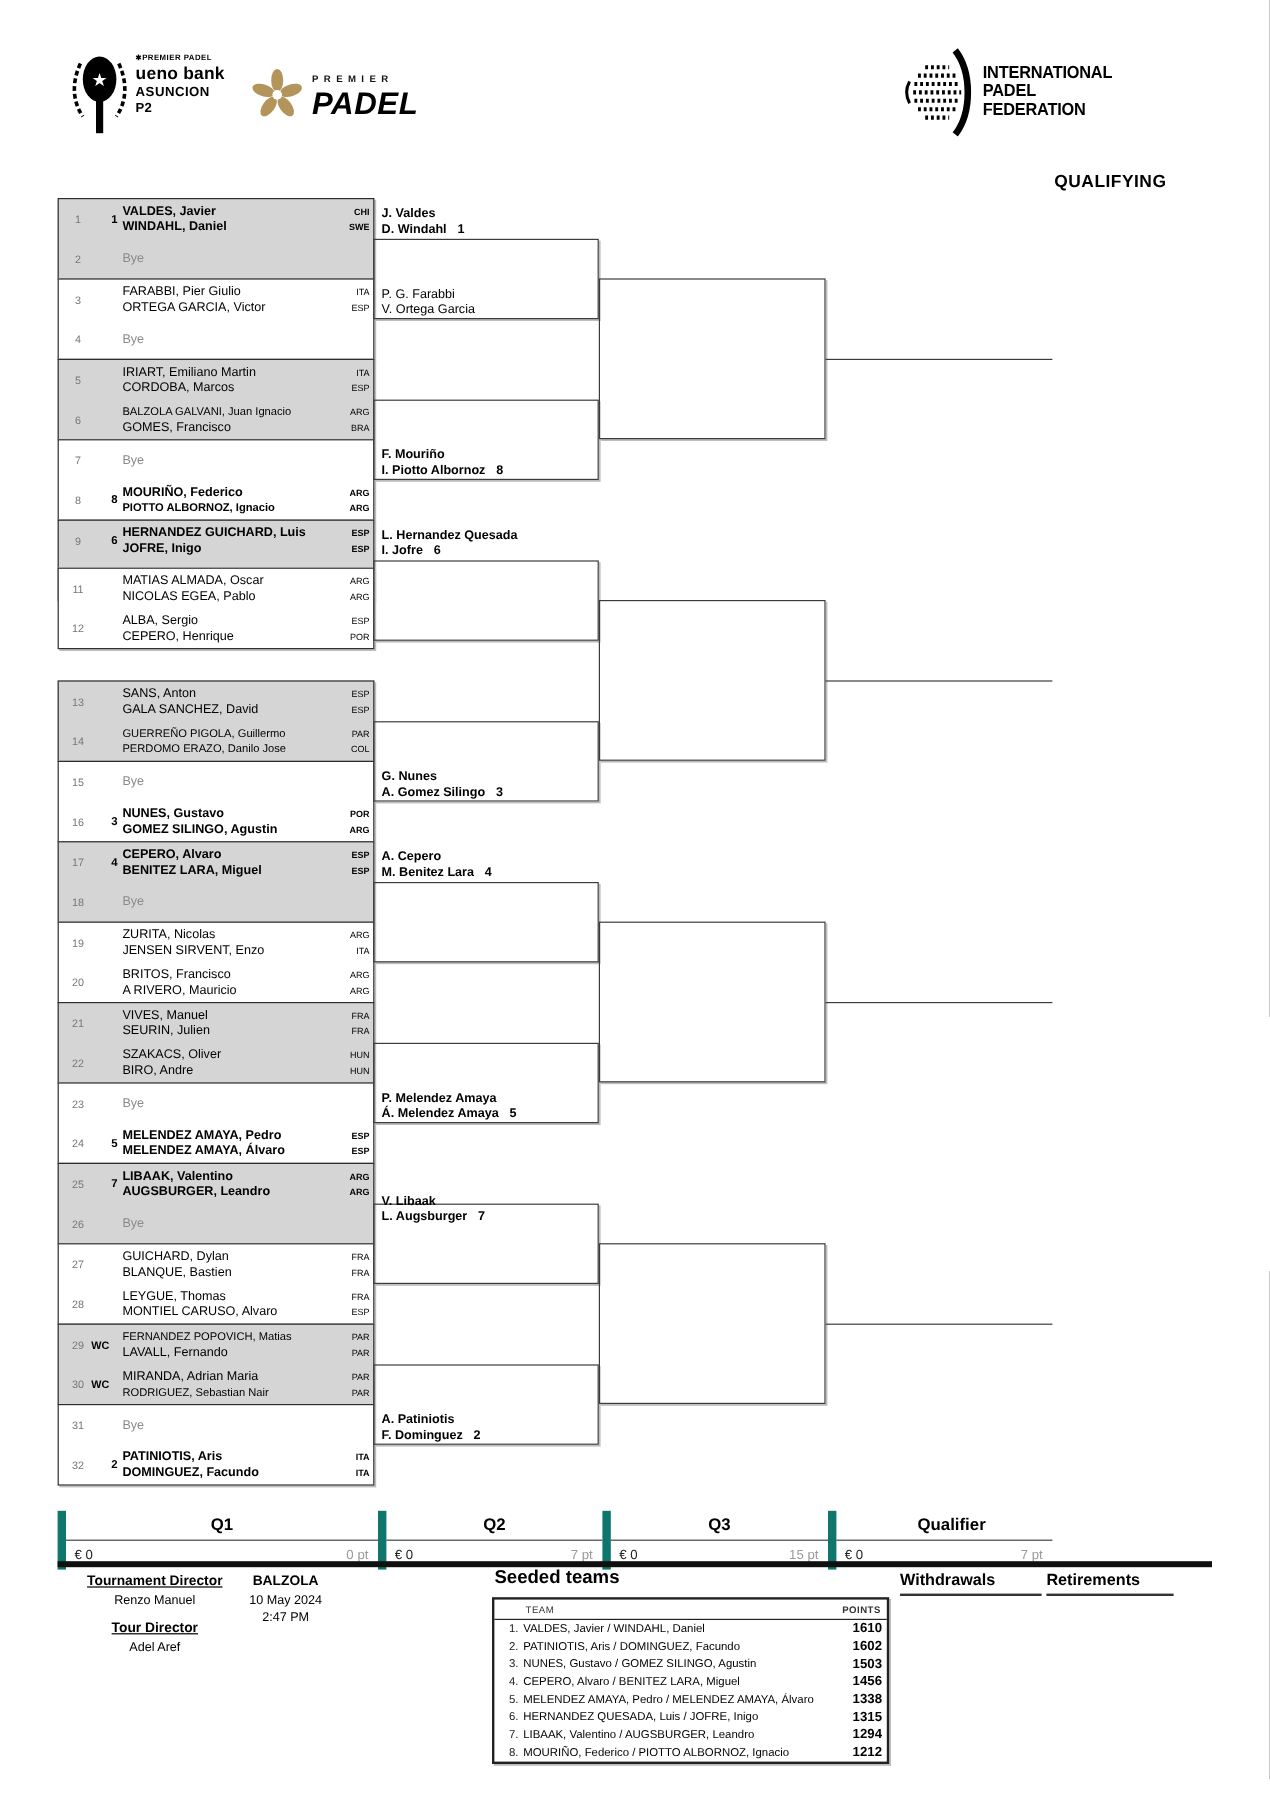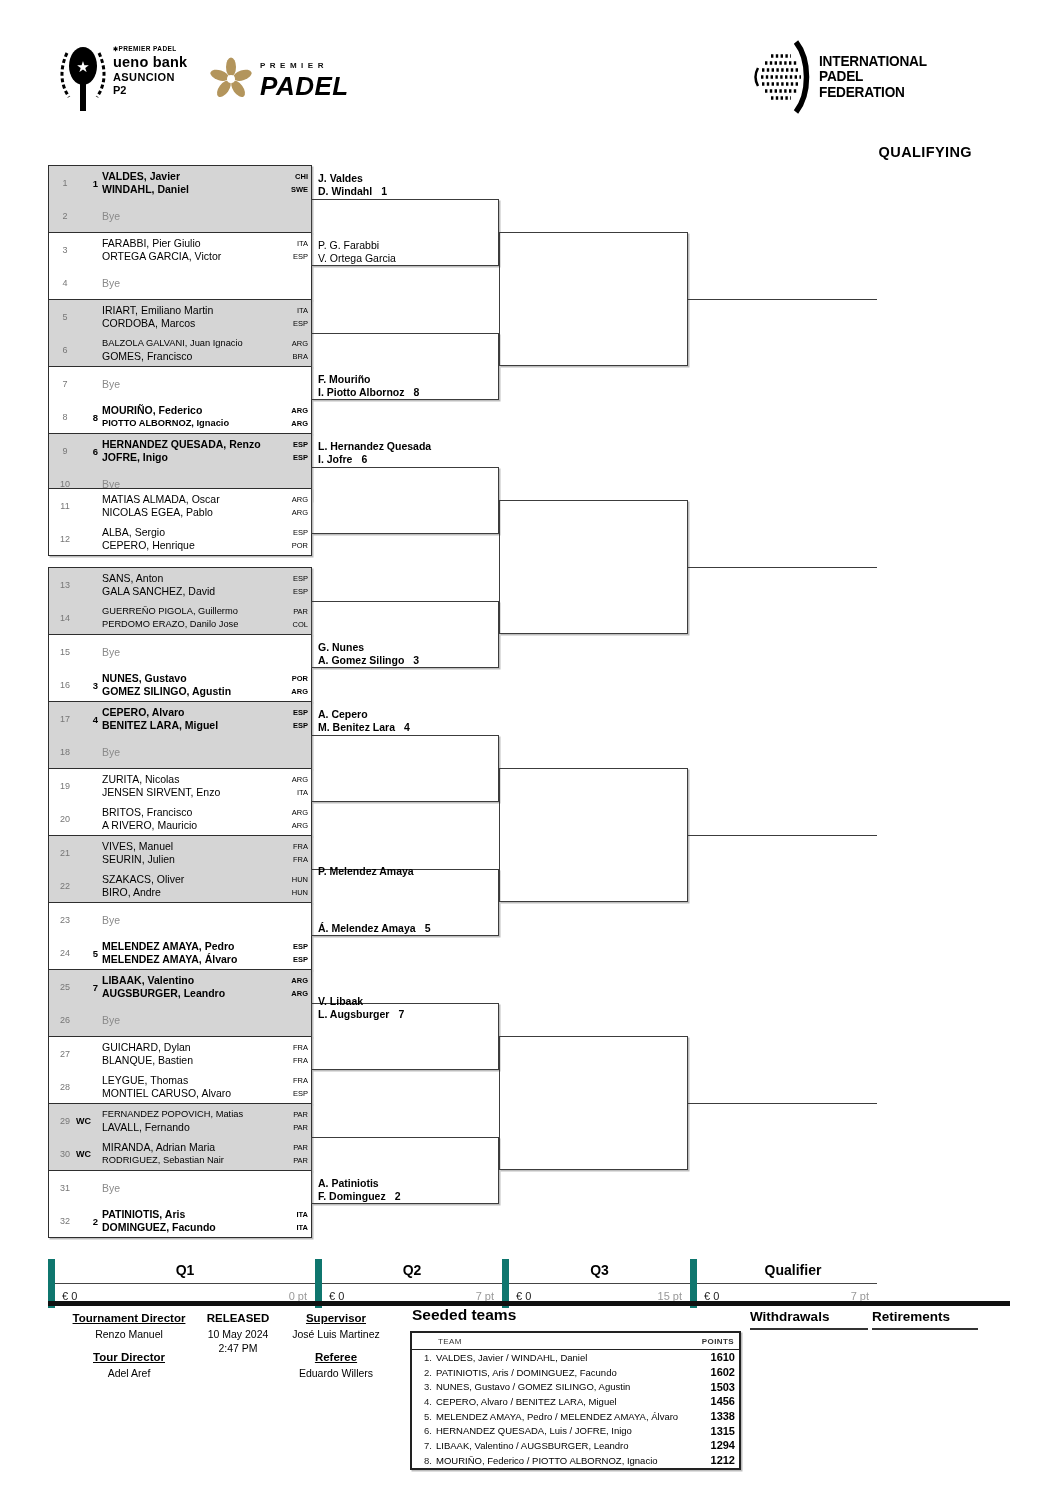--- a/index.html
+++ b/index.html
@@ -258,39 +258,39 @@
             <span class="nline">ARG</span>
           </span>
   </div>
       </div>
       <div class="pair shaded" style="top: 433px;">
         <div class="slot bold">
     <span class="slot-num">9</span>
     <span class="slot-wc"></span>
     <span class="slot-seed">6</span>
     <span class="slot-names">
-            <span class="nline">HERNANDEZ QUESADA, Renzo</span>
+            <span class="nline">HERNANDEZ GUICHARD, Luis</span>
             <span class="nline">JOFRE, Inigo</span>
           </span>
     <span class="slot-ccs">
             <span class="nline">ESP</span>
             <span class="nline">ESP</span>
           </span>
   </div>
         <div class="slot">
     <span class="slot-num">10</span>
     <span class="slot-wc"></span>
     <span class="slot-seed"></span>
     <span class="slot-names">
             <span class="nline bye-text">Bye</span>
           </span>
     <span class="slot-ccs"></span>
   </div>
       </div>
-      <div class="pair" style="top: 488px; justify-content: center;">
+      <div class="pair" style="top: 473px; justify-content: center;">
         <div class="slot">
     <span class="slot-num">11</span>
     <span class="slot-wc"></span>
     <span class="slot-seed"></span>
     <span class="slot-names">
             <span class="nline">MATIAS ALMADA, Oscar</span>
             <span class="nline">NICOLAS EGEA, Pablo</span>
           </span>
     <span class="slot-ccs">
             <span class="nline">ARG</span>
@@ -604,21 +604,21 @@
         <span class="wline">I. Jofre<span class="wseed">6</span></span>
       </div>
       <div class="winner" style="top: 636.5px;">
         <span class="wline">G. Nunes</span>
         <span class="wline">A. Gomez Silingo<span class="wseed">3</span></span>
       </div>
       <div class="winner" style="top: 703.5px;">
         <span class="wline">A. Cepero</span>
         <span class="wline">M. Benitez Lara<span class="wseed">4</span></span>
       </div>
-      <div class="winner" style="top: 904.5px; gap: 44px;">
+      <div class="winner" style="top: 904.5px;">
         <span class="wline">P. Melendez Amaya</span>
         <span class="wline">Á. Melendez Amaya<span class="wseed">5</span></span>
       </div>
       <div class="winner" style="top: 971.5px; margin-top: 19px;">
         <span class="wline">V. Libaak</span>
         <span class="wline">L. Augsburger<span class="wseed">7</span></span>
       </div>
       <div class="winner" style="top: 1172.5px;">
         <span class="wline">A. Patiniotis</span>
         <span class="wline">F. Dominguez<span class="wseed">2</span></span>
@@ -655,31 +655,25 @@
   <div id="thickline"></div>
 
   <div class="fblock" style="left:56px;top:1312px;width:146px;">
     <div class="flabel">Tournament Director</div>
     <div class="fval">Renzo Manuel</div>
     <div class="flabel">Tour Director</div>
     <div class="fval">Adel Aref</div>
   </div>
 
   <div class="fblock" style="left:198px;top:1312px;width:80px;">
-    <div class="flabel noline">RELEASED</div>
+    <div class="flabel noline">BALZOLA</div>
     <div class="fval tight">10 May 2024</div>
     <div class="fval">2:47 PM</div>
   </div>
 
-  <div class="fblock" style="left:280px;top:1312px;width:112px;">
-    <div class="flabel">Supervisor</div>
-    <div class="fval">José Luis Martinez</div>
-    <div class="flabel">Referee</div>
-    <div class="fval">Eduardo Willers</div>
-  </div>
 
   <div id="seeded-title">Seeded teams</div>
   <div id="seeded-table">
     <div class="st-head">
       <span class="st-team">TEAM</span>
       <span class="st-points">POINTS</span>
     </div>
     <div id="st-rows">
         <div class="st-row">
     <span class="st-rank">1.</span>

